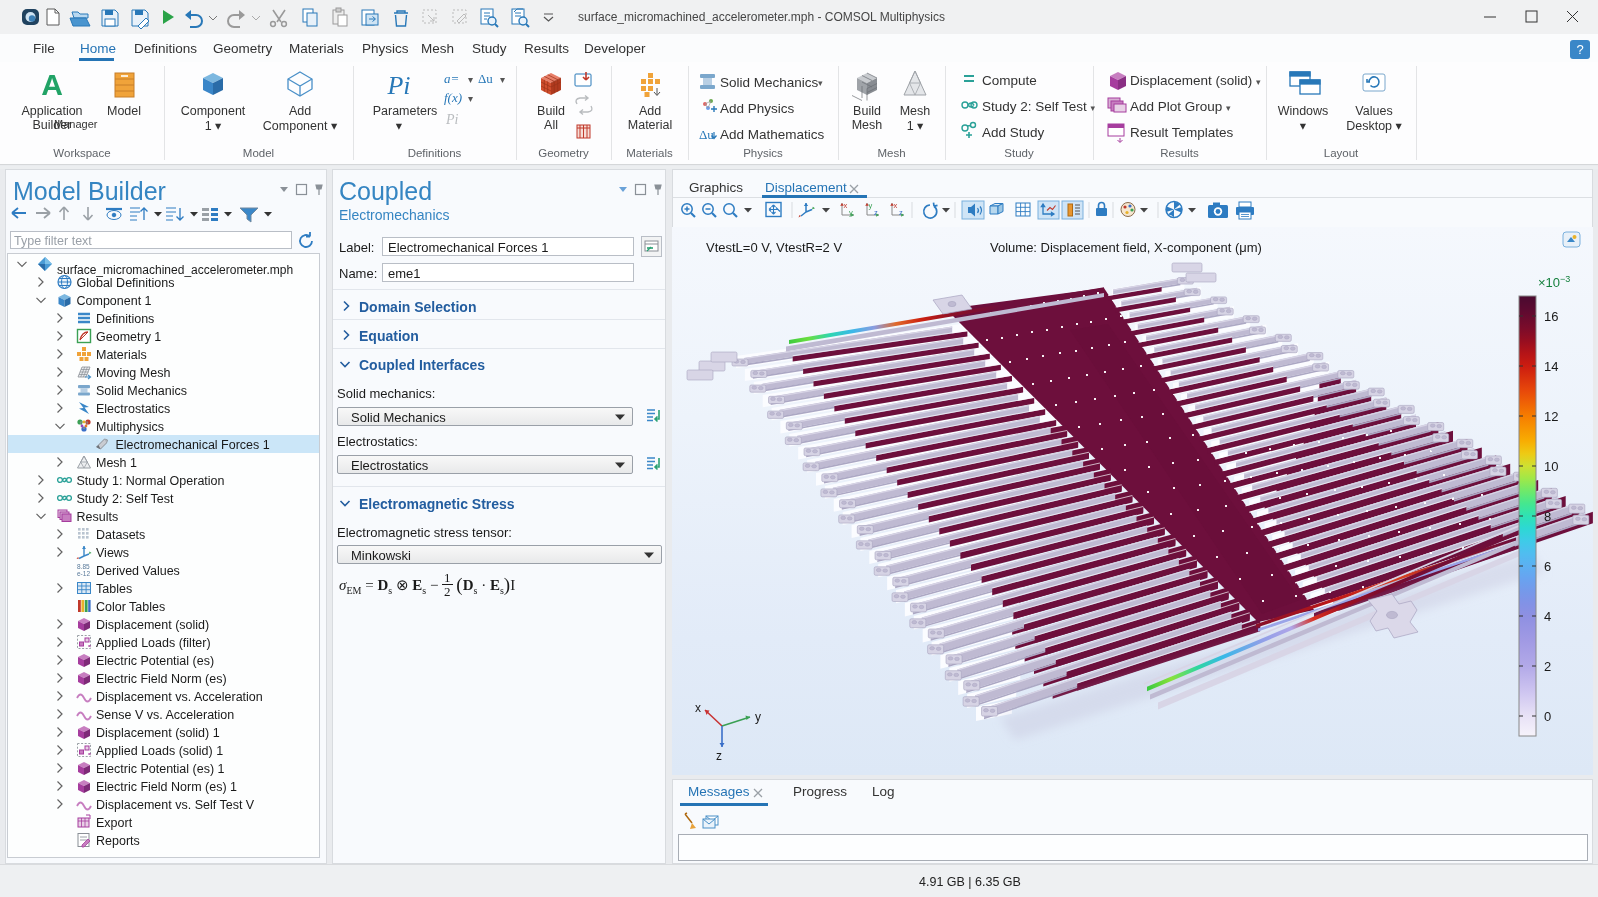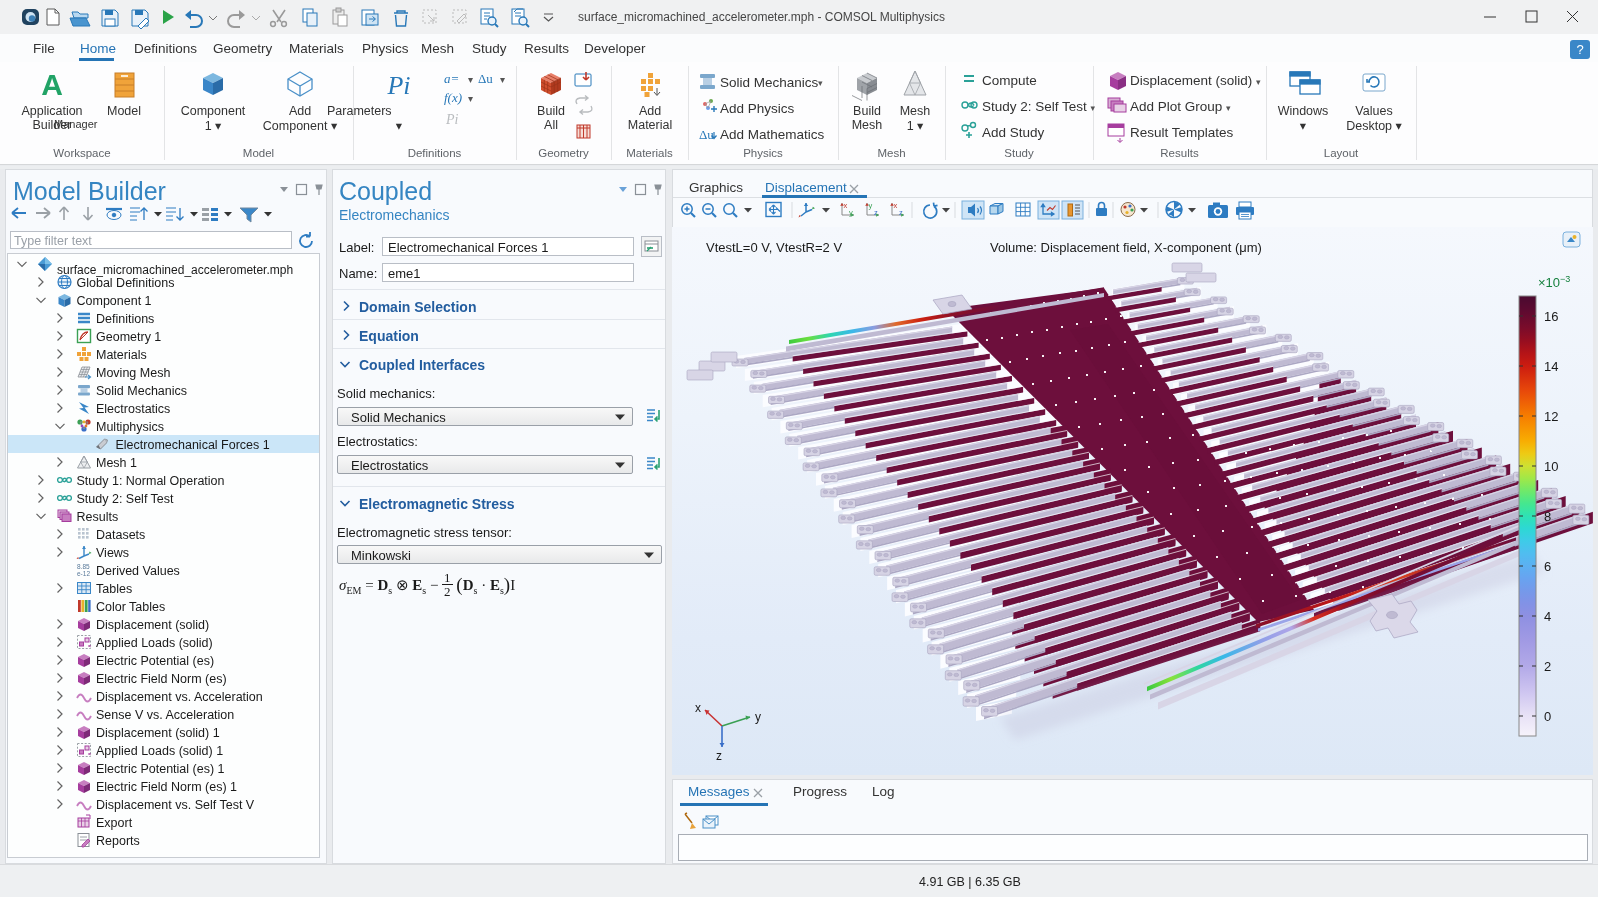--- a/index.html
+++ b/index.html
@@ -184,21 +184,21 @@
       <circle cx="965" cy="66" r="3"></circle>
       <circle cx="973" cy="63" r="2.5"></circle>
       <path d="M967 64 l4 -0.5"></path>
       <path d="M969 70 v6 m-3 -3 h6" stroke-width="1.6"></path>
     </g>
   </svg>
 <div class="t" style="left:143px;top:104.0px;width:140px;text-align:center;font-size:12.5px;color:#333">Component</div>
 <div class="t" style="left:143px;top:117.5px;width:140px;text-align:center;font-size:12.5px;color:#333">1 ▾</div>
 <div class="t" style="left:230px;top:104.0px;width:140px;text-align:center;font-size:12.5px;color:#333">Add</div>
 <div class="t" style="left:230px;top:117.5px;width:140px;text-align:center;font-size:12.5px;color:#333">Component ▾</div>
-<div class="t" style="left:327px;top:104.0px;width:140px;text-align:left;font-size:12.5px;color:#333">Parameters</div>
+<div class="t" style="left:335px;top:104.0px;width:140px;text-align:center;font-size:12.5px;color:#333">Parameters</div>
 <div class="t" style="left:329px;top:117.5px;width:140px;text-align:center;font-size:12.5px;color:#333">▾</div>
 <div class="t" style="left:481px;top:104.0px;width:140px;text-align:center;font-size:12.5px;color:#333">Build</div>
 <div class="t" style="left:481px;top:117.5px;width:140px;text-align:center;font-size:12.5px;color:#333">All</div>
 <div class="t" style="left:580px;top:104.0px;width:140px;text-align:center;font-size:12.5px;color:#333">Add</div>
 <div class="t" style="left:580px;top:117.5px;width:140px;text-align:center;font-size:12.5px;color:#333">Material</div>
 <div class="t" style="left:797px;top:104.0px;width:140px;text-align:center;font-size:12.5px;color:#333">Build</div>
 <div class="t" style="left:797px;top:117.5px;width:140px;text-align:center;font-size:12.5px;color:#333">Mesh</div>
 <div class="t" style="left:845px;top:104.0px;width:140px;text-align:center;font-size:12.5px;color:#333">Mesh</div>
 <div class="t" style="left:845px;top:117.5px;width:140px;text-align:center;font-size:12.5px;color:#333">1 ▾</div>
 <div class="t" style="left:982px;top:73px;font-size:13.5px;color:#333">Compute</div>
@@ -501,21 +501,21 @@
 <div class="t" style="left:96.0px;top:455.5px;font-size:12.5px;color:#1a1a1a">Mesh 1</div>
 <div class="t" style="left:76.5px;top:473.5px;font-size:12.5px;color:#1a1a1a">Study 1: Normal Operation</div>
 <div class="t" style="left:76.5px;top:491.5px;font-size:12.5px;color:#1a1a1a">Study 2: Self Test</div>
 <div class="t" style="left:76.5px;top:509.5px;font-size:12.5px;color:#1a1a1a">Results</div>
 <div class="t" style="left:96.0px;top:527.5px;font-size:12.5px;color:#1a1a1a">Datasets</div>
 <div class="t" style="left:96.0px;top:545.5px;font-size:12.5px;color:#1a1a1a">Views</div>
 <div class="t" style="left:96.0px;top:563.5px;font-size:12.5px;color:#1a1a1a">Derived Values</div>
 <div class="t" style="left:96.0px;top:581.5px;font-size:12.5px;color:#1a1a1a">Tables</div>
 <div class="t" style="left:96.0px;top:599.5px;font-size:12.5px;color:#1a1a1a">Color Tables</div>
 <div class="t" style="left:96.0px;top:617.5px;font-size:12.5px;color:#1a1a1a">Displacement (solid)</div>
-<div class="t" style="left:96.0px;top:635.5px;font-size:12.5px;color:#1a1a1a">Applied Loads (solid)</div>
+<div class="t" style="left:96.0px;top:635.5px;font-size:12.5px;color:#1a1a1a">Applied Loads (filter)</div>
 <div class="t" style="left:96.0px;top:653.5px;font-size:12.5px;color:#1a1a1a">Electric Potential (es)</div>
 <div class="t" style="left:96.0px;top:671.5px;font-size:12.5px;color:#1a1a1a">Electric Field Norm (es)</div>
 <div class="t" style="left:96.0px;top:689.5px;font-size:12.5px;color:#1a1a1a">Displacement vs. Acceleration</div>
 <div class="t" style="left:96.0px;top:707.5px;font-size:12.5px;color:#1a1a1a">Sense V vs. Acceleration</div>
 <div class="t" style="left:96.0px;top:725.5px;font-size:12.5px;color:#1a1a1a">Displacement (solid) 1</div>
 <div class="t" style="left:96.0px;top:743.5px;font-size:12.5px;color:#1a1a1a">Applied Loads (solid) 1</div>
 <div class="t" style="left:96.0px;top:761.5px;font-size:12.5px;color:#1a1a1a">Electric Potential (es) 1</div>
 <div class="t" style="left:96.0px;top:779.5px;font-size:12.5px;color:#1a1a1a">Electric Field Norm (es) 1</div>
 <div class="t" style="left:96.0px;top:797.5px;font-size:12.5px;color:#1a1a1a">Displacement vs. Self Test V</div>
 <div class="t" style="left:96.0px;top:815.5px;font-size:12.5px;color:#1a1a1a">Export</div>

